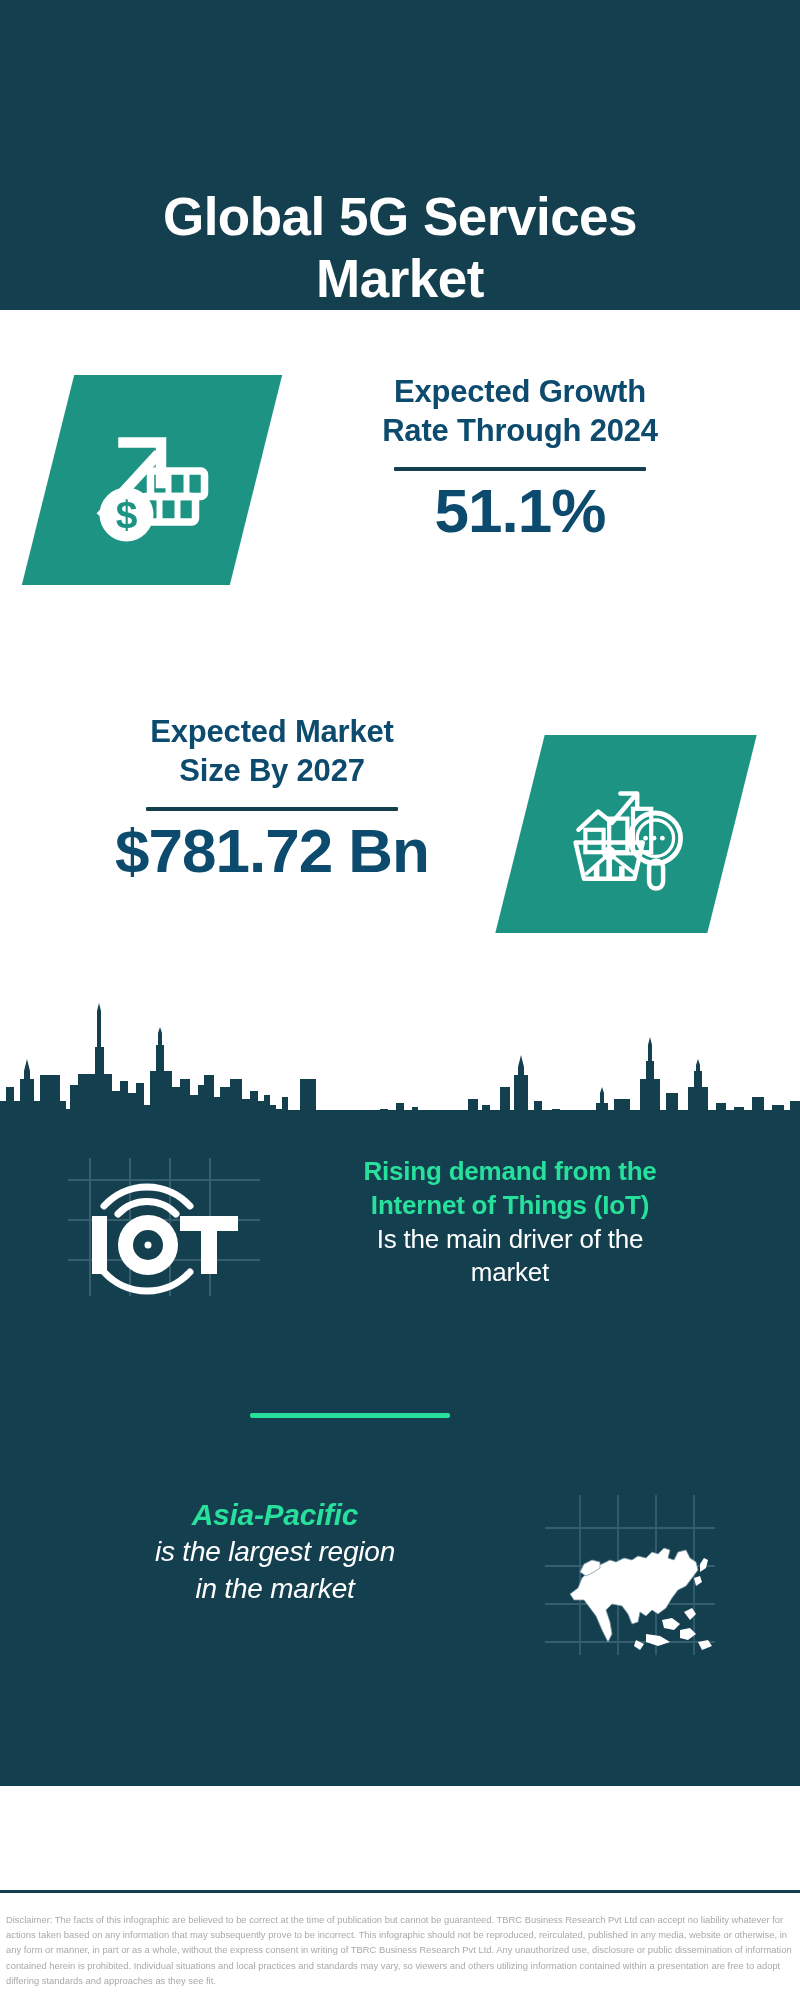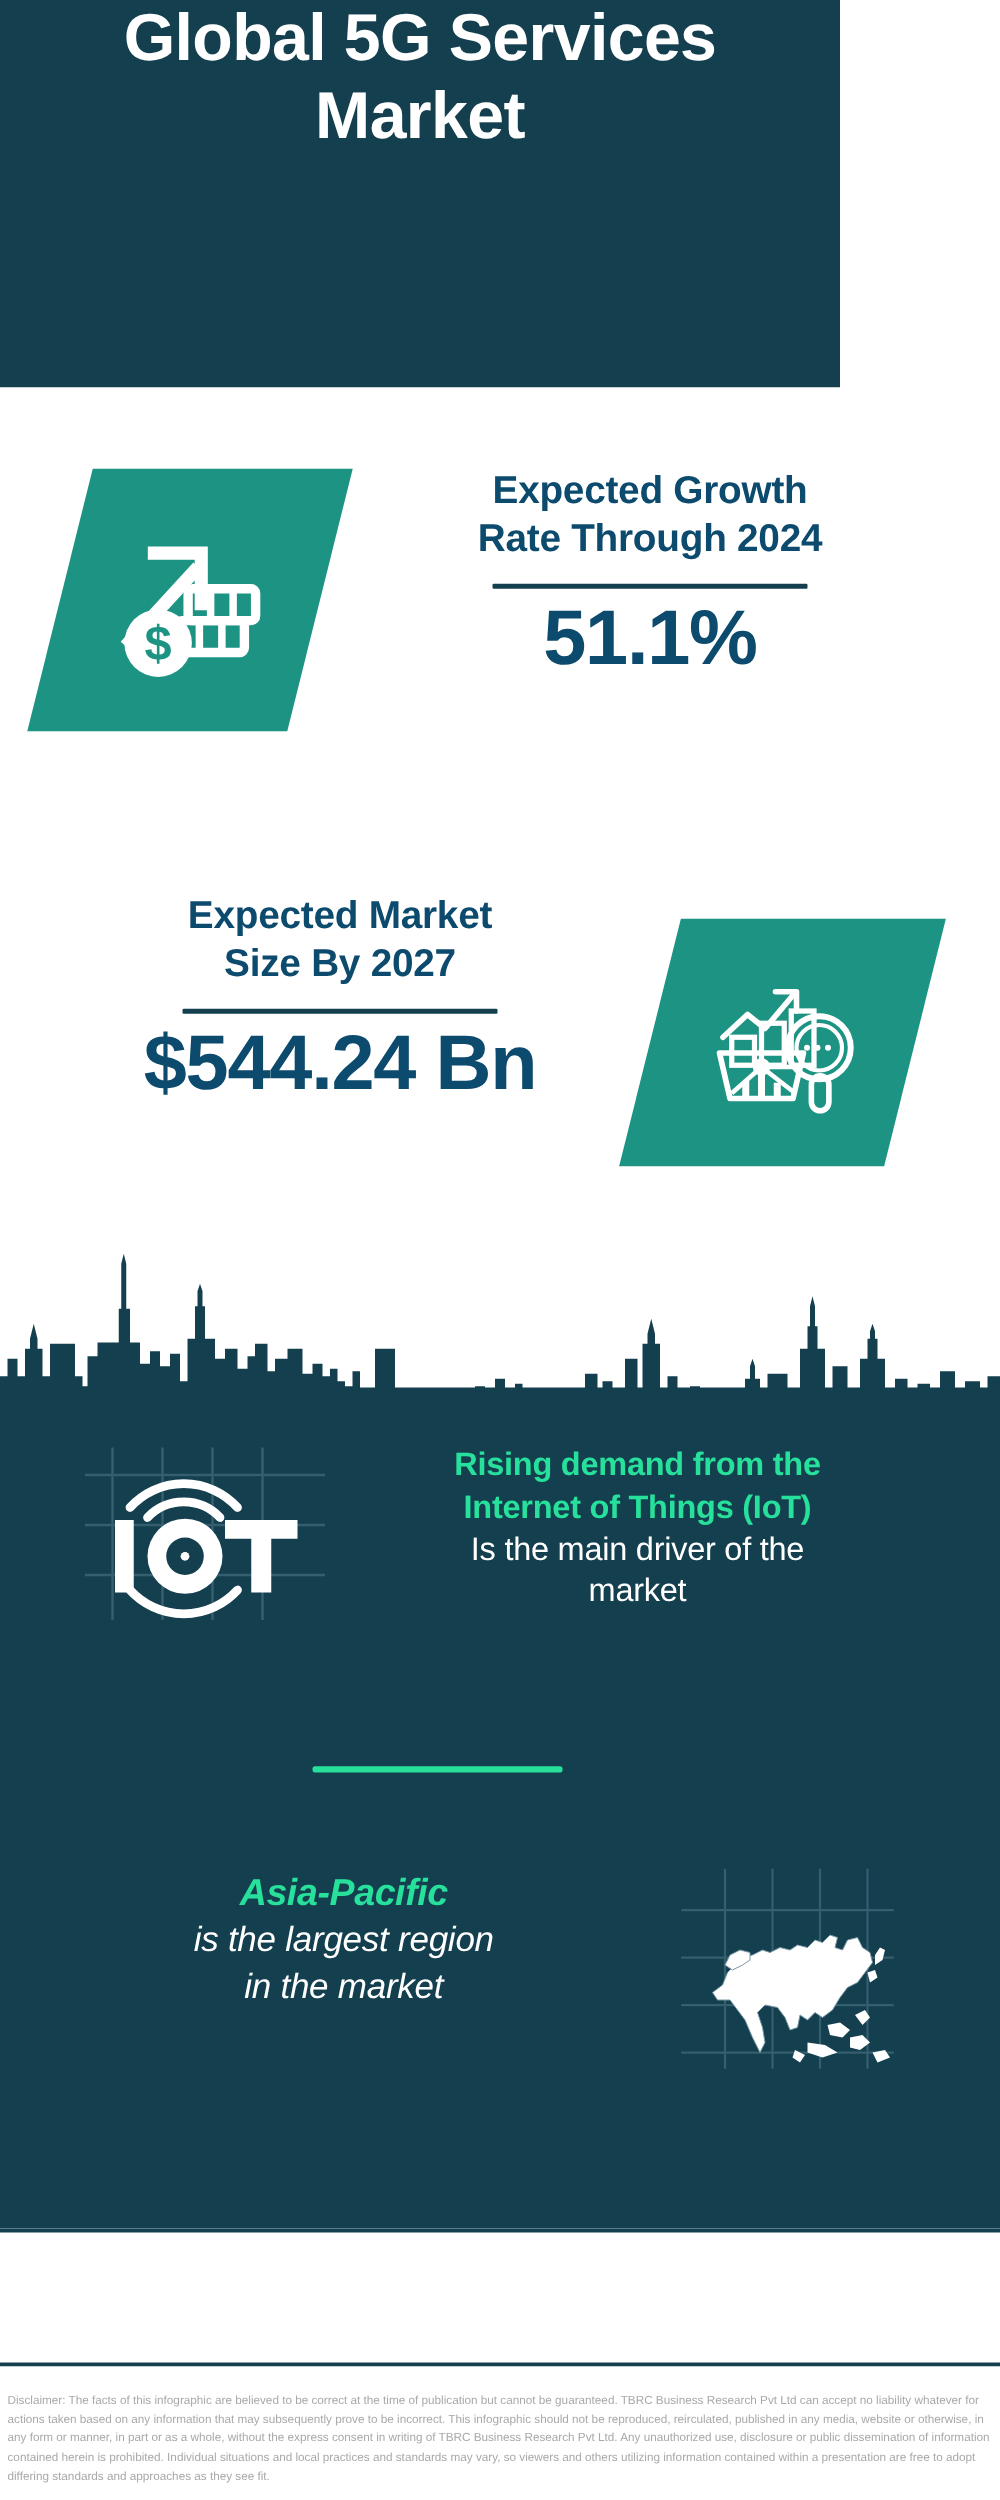--- a/index.html
+++ b/index.html
@@ -7,23 +7,23 @@
     width:800px; height:2000px;
     background:#ffffff;
     font-family:"Liberation Sans", sans-serif;
     overflow:hidden;
     position:relative;
   }
   .page{width:800px;height:2000px;position:relative;background:#fff;}
 
   
   .header{
-    position:absolute;left:0;top:0;width:672px;height:310px;
+    position:absolute;left:0;top:0;width:800px;height:310px;
     background:#143f4f;
-    display:flex;align-items:flex-start;justify-content:center;
+    display:flex;align-items:flex-end;justify-content:center;
   }
   .header-title{
     color:#ffffff;
     font-size:53px;
     font-weight:bold;
     line-height:1.17;
     text-align:center;
     width:620px;
     letter-spacing:-0.5px;
   }
@@ -163,21 +163,21 @@
     <div class="stat-label">Expected Growth</div>
     <div class="stat-label">Rate Through 2024</div>
     <div class="rule"></div>
     <div class="stat-value">51.1%</div>
   </div>
 
   <div class="row2-text">
     <div class="stat-label">Expected Market</div>
     <div class="stat-label">Size By 2027</div>
     <div class="rule left-rule"></div>
-    <div class="stat-value">$544.24 Bn</div>
+    <div class="stat-value">$781.72 Bn</div>
   </div>
 
   <div class="para row2-icon">
     <svg width="140" height="140" viewBox="0 0 100 100" fill="none" aria-hidden="true">
 
       <polyline points="16,47 30,34 40,42 56,23" stroke="#ffffff" stroke-width="3.2" fill="none" stroke-linecap="round" stroke-linejoin="round"></polyline>
       <polyline points="46,21 58,21 58,32" stroke="#ffffff" stroke-width="3.2" fill="none" stroke-linecap="round" stroke-linejoin="round"></polyline>
 
       <rect x="21" y="47" width="13" height="16" stroke="#ffffff" stroke-width="3" fill="none"></rect>
       <rect x="38" y="39" width="13" height="24" stroke="#ffffff" stroke-width="3" fill="none"></rect>

